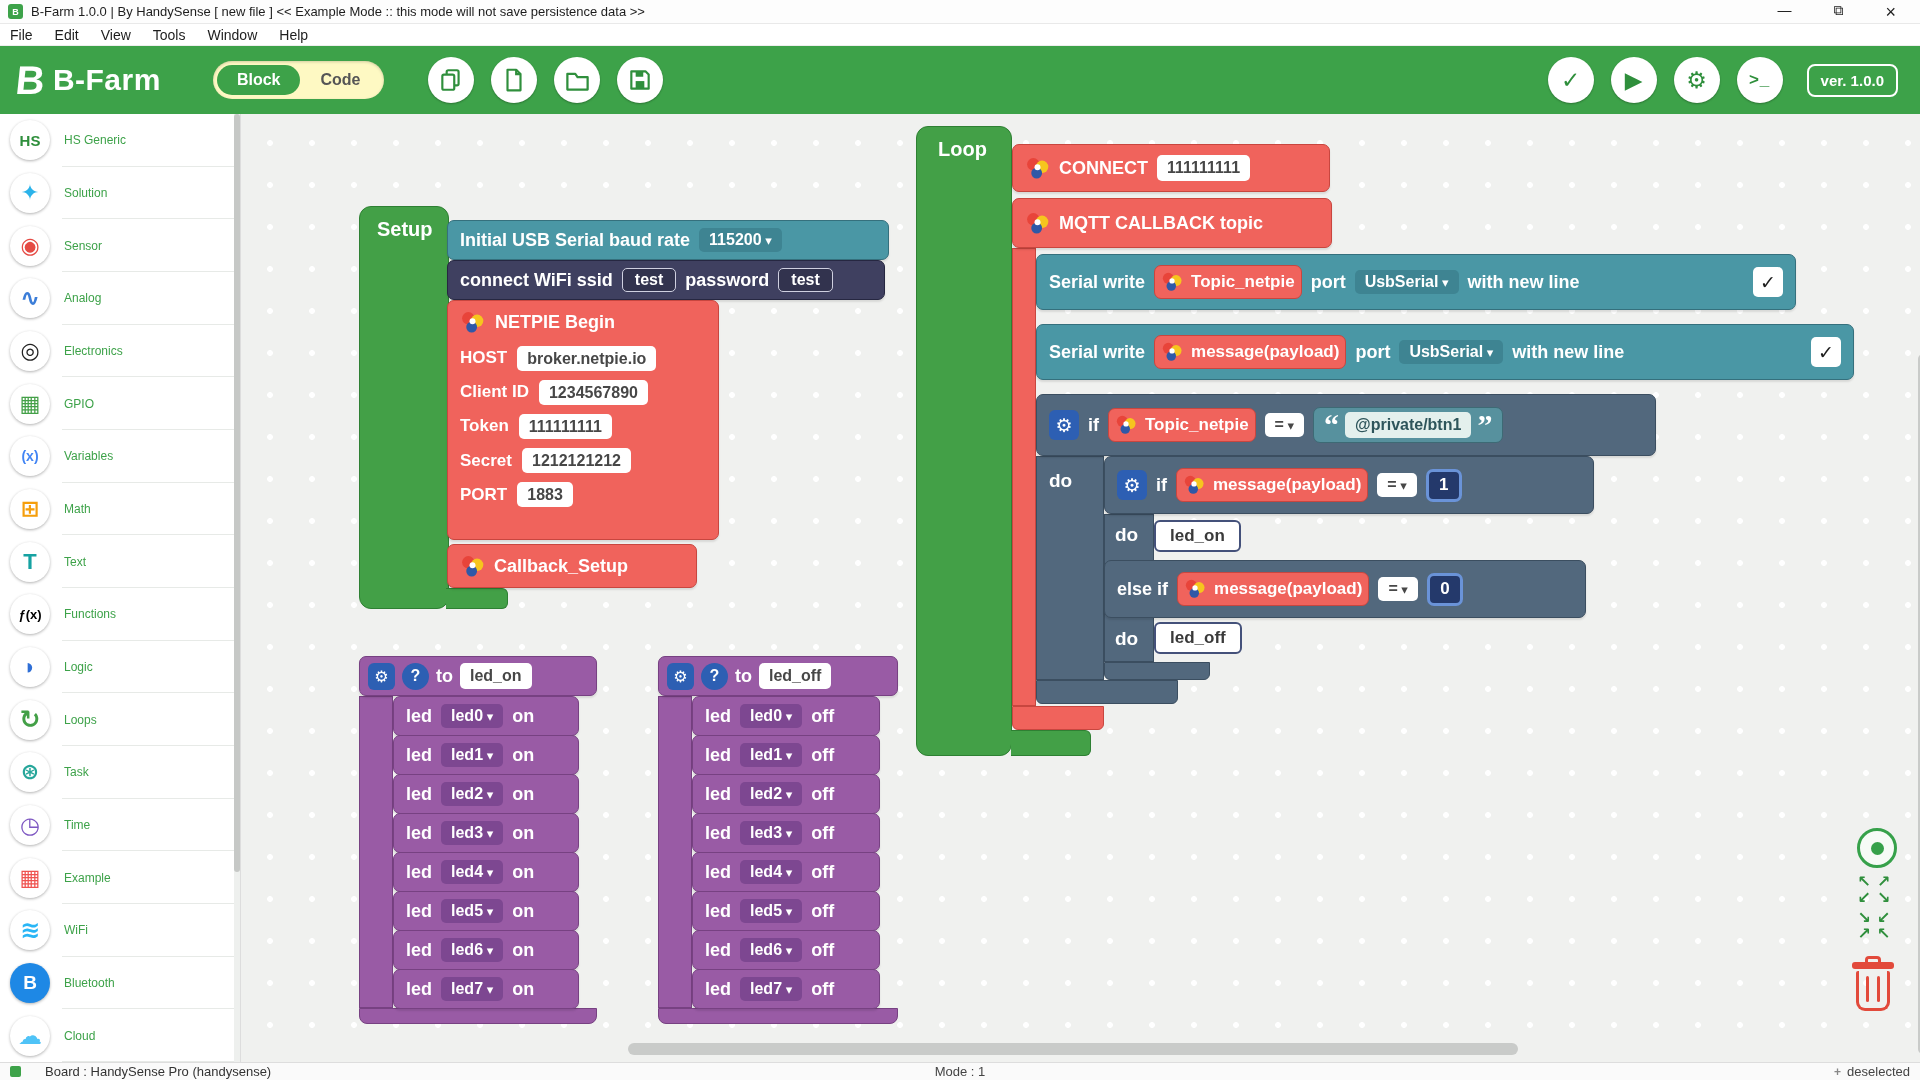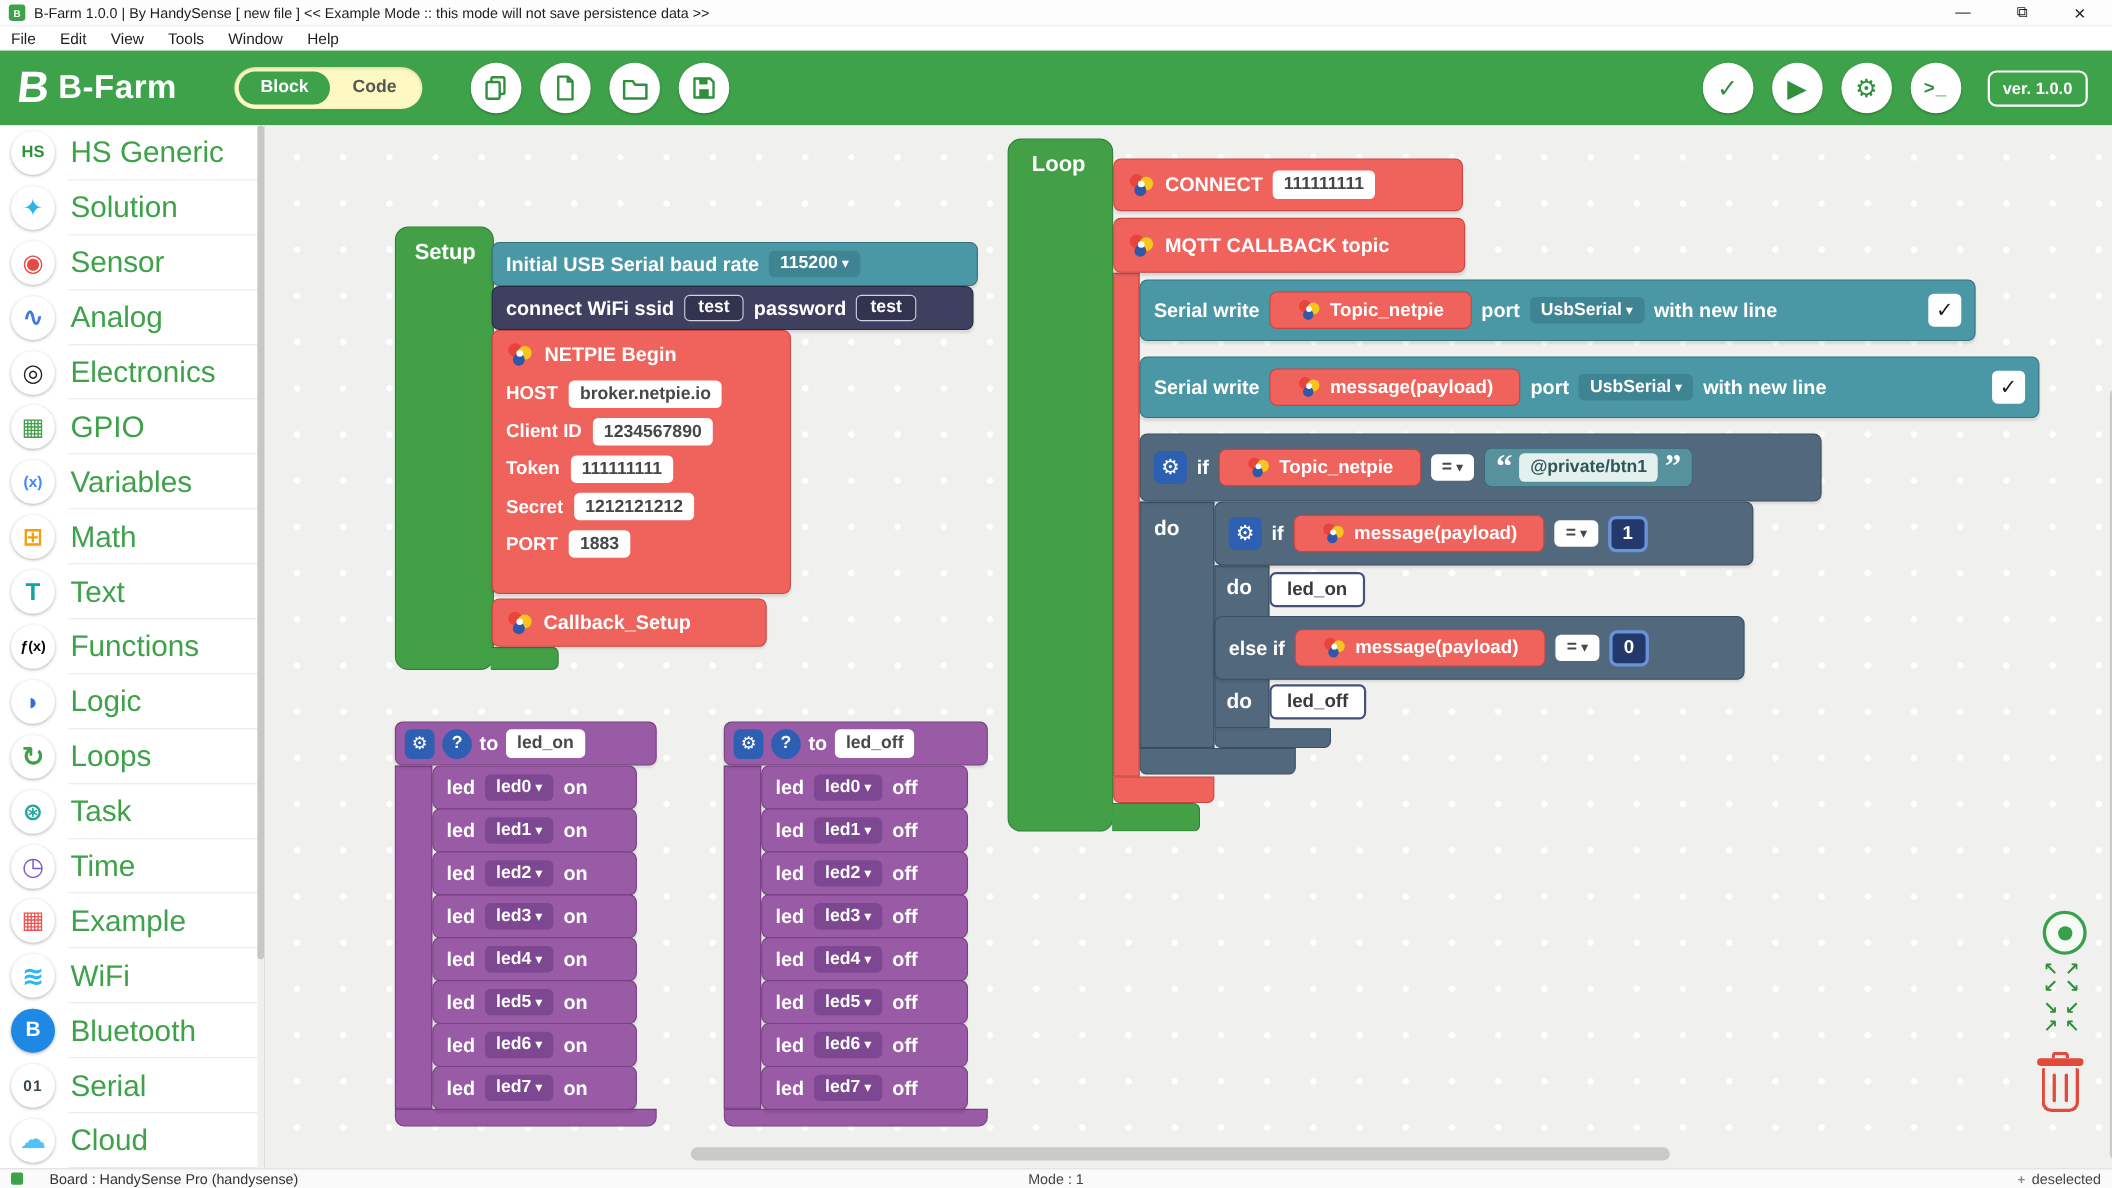--- a/index.html
+++ b/index.html
@@ -31,21 +31,21 @@
   .cbtn .tglyph { font-size:23px; }
   .cbtn .term { font-size:17px; letter-spacing:1px; }
   .version { border:2px solid #fff; border-radius:8px; color:#fff; font-size:15px; font-weight:700; padding:6px 12px; margin:0 22px 0 24px; }
 
   
   .main { flex:1; display:flex; min-height:0; }
   .sidebar { width:241px; background:#fff; border-right:1px solid #ddd; display:flex; flex-direction:column; position:relative; }
   .side-item { flex:1; display:flex; align-items:center; gap:14px; padding-left:10px; position:relative; cursor:pointer; }
   .side-item::after { content:""; position:absolute; left:62px; right:6px; bottom:0; border-bottom:1px solid #e7eae7; }
   .side-ico { width:40px; height:40px; border-radius:50%; background:#fff; box-shadow:0 1px 3px rgba(0,0,0,.3); display:flex; align-items:center; justify-content:center; font-weight:700; flex:0 0 40px; }
-  .side-label { color:#3DA249; font-size:27px; font-weight:500; white-space:nowrap; }
+  .side-label { color:#3DA249; font-size:12px; font-weight:500; white-space:nowrap; }
   .side-scroll { position:absolute; right:0; top:0; width:6px; height:100%; background:#eef0ee; }
   .side-scroll .thumb { width:6px; height:80%; background:#c6c8c6; border-radius:3px; }
 
   .canvas { flex:1; position:relative; overflow:hidden;
     background-color:#f0f1ef;
     background-image:radial-gradient(circle,#ffffff 2.6px,transparent 3.2px);
     background-size:42px 42px; background-position:8px 8px; }
 
   
   .shape { position:absolute; border:1px solid rgba(0,0,0,.18); }
@@ -62,21 +62,21 @@
   .chip { background:#fff; color:#474747; border-radius:5px; padding:3px 10px; font-size:16px; font-weight:600; line-height:1.2; white-space:nowrap; }
   .chip-dark { background:#32334e; border:1px solid #cfd0e0; color:#fff; border-radius:5px; padding:2px 12px; font-size:16px; font-weight:700; }
   .dd { border-radius:5px; padding:3px 10px; font-size:16px; font-weight:600; color:#fff; white-space:nowrap; }
   .dd::after { content:" ▾"; font-size:13px; }
   .dd-teal { background:#3E8492;text-align:right; }
   .dd-purple { background:#7D4791; }
   .dd-white { background:#fff; color:#474747; }
   .checkbox { width:30px; height:30px; background:#fff; border-radius:5px; color:#1d1d1d; display:flex; align-items:center; justify-content:center; font-size:19px; font-weight:700; margin-left:auto; }
   .gear-chip { min-width:30px; height:30px; background:#2D5FB3; border-radius:6px; color:#fff; display:flex; align-items:center; justify-content:center; font-size:19px; flex:0 0 30px; }
   .help-chip { width:27px; height:27px; background:#2D5FB3; border-radius:50%; color:#fff; display:flex; align-items:center; justify-content:center; font-size:16px; font-weight:700; flex:0 0 27px; }
-  .embed { display:flex; align-items:center; gap:8px; background:#F0635C; border:1px solid #c8463f; border-radius:7px; padding:5px 24px; font-size:17px; font-weight:700; color:#fff; white-space:nowrap; }
+  .embed { display:flex; align-items:center; gap:8px; background:#F0635C; border:1px solid #c8463f; border-radius:7px; padding:5px 6px; font-size:17px; font-weight:700; color:#fff; white-space:nowrap; }
   .val-chip { min-width:36px; height:33px; background:#24396B; border:3px solid #6A93D8; border-radius:7px; color:#fff; display:flex; align-items:center; justify-content:center; font-size:17px; font-weight:700; }
   .quote { display:flex; align-items:center; gap:6px; background:#57919E; border:1px solid #3d6a75; border-radius:7px; padding:4px 10px; }
   .quote .qm { font-family:"Liberation Serif","DejaVu Serif",serif; font-size:30px; color:#fff; line-height:.55; font-weight:700; }
   .quote .chip { background:#E4F0ED; color:#2E555B; }
   .call-chip { position:absolute; background:#fff; border:2px solid #44517A; border-radius:6px; padding:4px 14px; color:#3a3a3a; font-size:17px; font-weight:700; }
   .np { flex-direction:column; align-items:flex-start; padding:7px 12px; gap:2px; }
   .np-title { display:flex; align-items:center; gap:10px; font-size:18px; font-weight:700; margin:2px 0 5px; }
   .np-row { display:flex; align-items:center; gap:10px; margin:3.5px 0; font-size:17px; font-weight:600; }
 
   
@@ -252,24 +252,20 @@
           <span class="side-ico" style="color:#ef5350;font-size:22px;">▦</span>
           <span class="side-label">Example</span>
         </div>
       <div class="side-item">
           <span class="side-ico" style="color:#29b6f6;font-size:24px;">≋</span>
           <span class="side-label">WiFi</span>
         </div>
       <div class="side-item">
           <span class="side-ico" style="background:#1e88e5;color:#fff;font-size:19px;">B</span>
           <span class="side-label">Bluetooth</span>
-        </div>
-      <div class="side-item">
-          <span class="side-ico" style="color:#37474f;font-size:14px;letter-spacing:1px;">01</span>
-          <span class="side-label">Serial</span>
         </div>
       <div class="side-item">
           <span class="side-ico" style="color:#4fc3f7;font-size:24px;">☁</span>
           <span class="side-label">Cloud</span>
         </div>
       <div class="side-scroll">
           <div class="thumb"></div>
         </div>
     </div>
 

